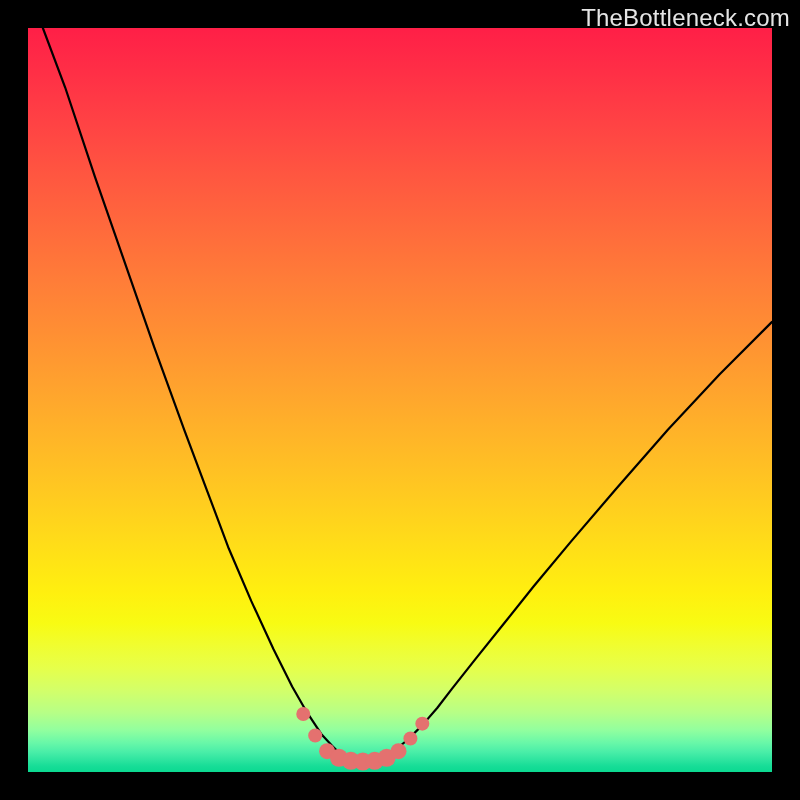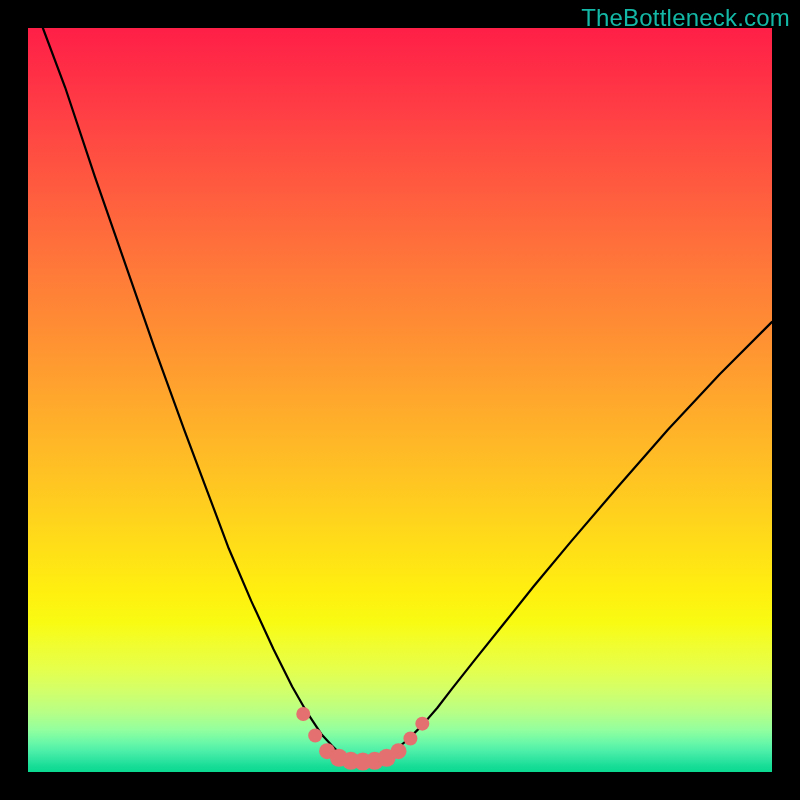--- a/index.html
+++ b/index.html
@@ -59,21 +59,21 @@
   .curve-svg {
     position: absolute;
     inset: 0;
     width: 744px;
     height: 744px;
   }
   .watermark {
     position: absolute;
     top: 4px;
     right: 10px;
-    color: #14b8a6;
+    color: #e5e5e5;
     font-size: 24px;
     font-weight: 500;
     letter-spacing: 0.2px;
     user-select: none;
   }
 </style>
 </head>
 <body>
 
 <div class="frame">

